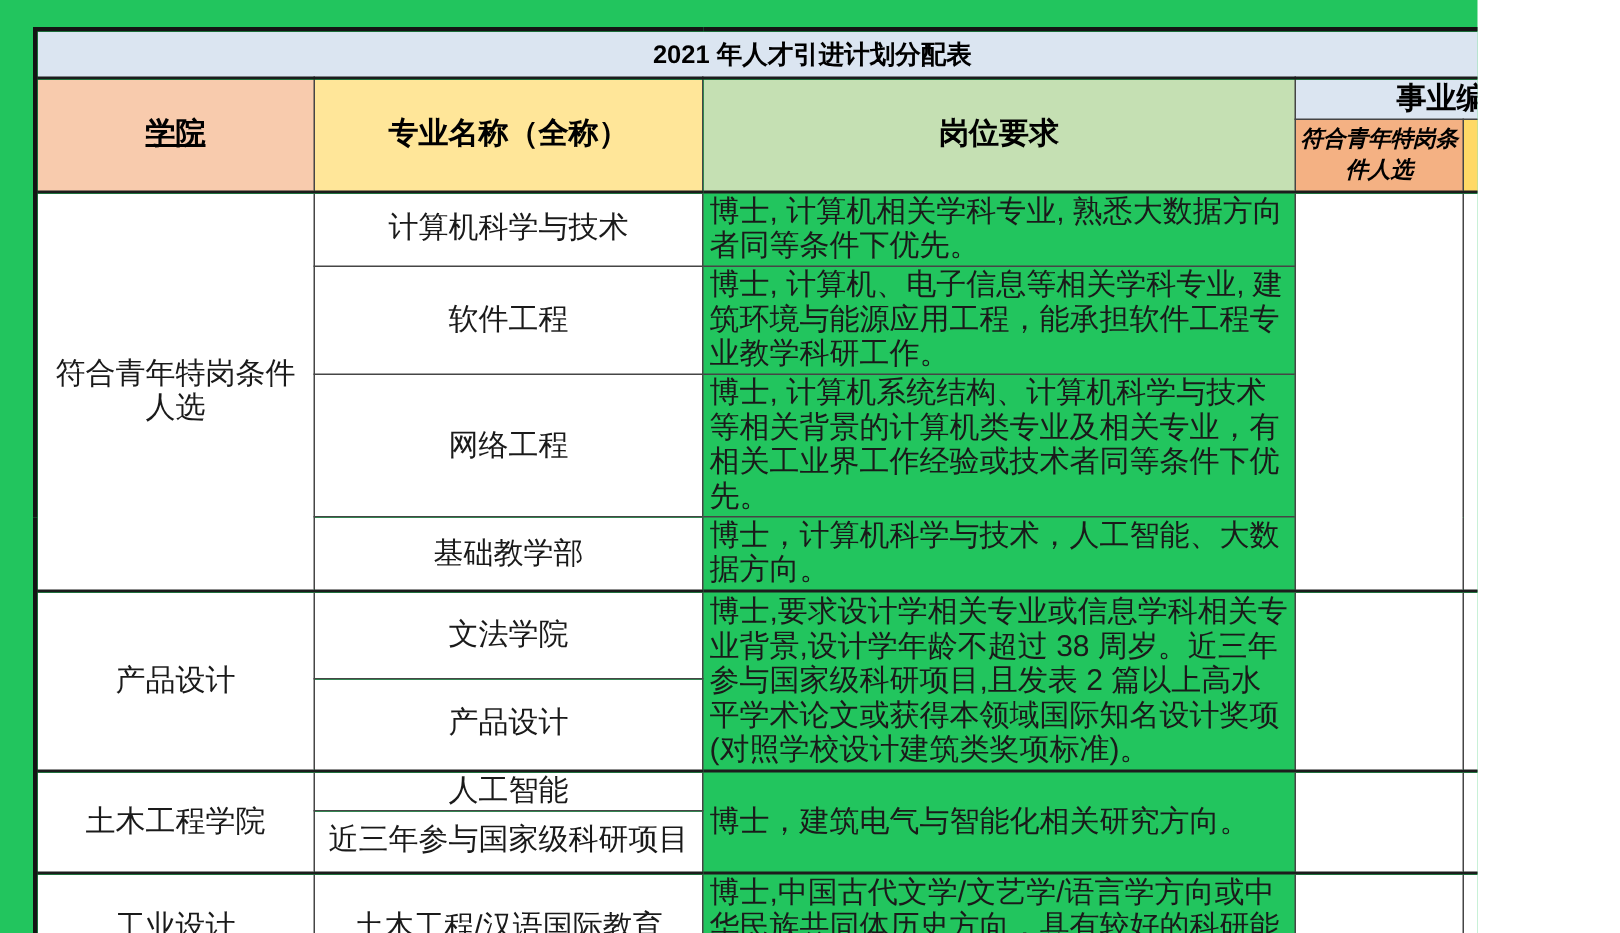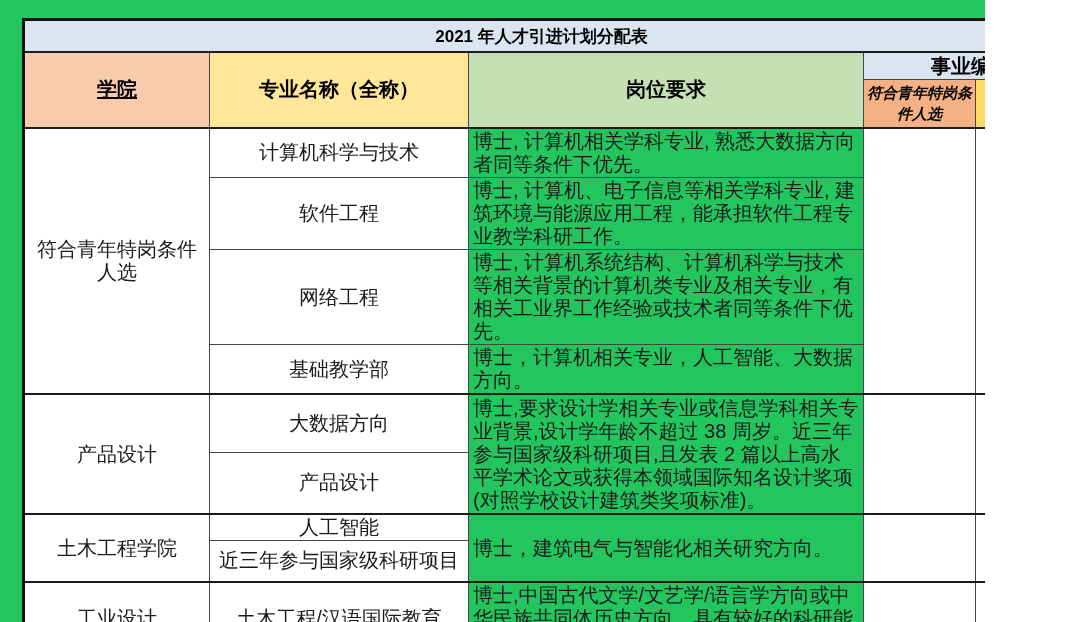--- a/index.html
+++ b/index.html
@@ -101,26 +101,26 @@
     <tr style="height:69px">
       <td class="major-cell">软件工程</td>
       <td class="req-cell">博士, 计算机、电子信息等相关学科专业, 建筑环境与能源应用工程，能承担软件工程专业教学科研工作。</td>
     </tr>
     <tr style="height:75px">
       <td class="major-cell">网络工程</td>
       <td class="req-cell">博士, 计算机系统结构、计算机科学与技术等相关背景的计算机类专业及相关专业，有相关工业界工作经验或技术者同等条件下优先。</td>
     </tr>
     <tr style="height:36px">
       <td class="major-cell">基础教学部</td>
-      <td class="req-cell">博士，计算机相关专业，人工智能、大数据方向。</td>
+      <td class="req-cell">博士，计算机科学与技术，人工智能、大数据方向。</td>
     </tr>
 
     <tr class="sec" style="height:58px">
       <td rowspan="2" class="college-cell">产品设计</td>
-      <td class="major-cell">大数据方向</td>
+      <td class="major-cell">文法学院</td>
       <td rowspan="2" class="req-cell">博士,要求设计学相关专业或信息学科相关专业背景,设计学年龄不超过 38 周岁。近三年参与国家级科研项目,且发表 2 篇以上高水平学术论文或获得本领域国际知名设计奖项(对照学校设计建筑类奖项标准)。</td>
       <td rowspan="2" class="num-cell"></td>
       <td rowspan="2" class="num-cell">2</td>
     </tr>
     <tr style="height:62px">
       <td class="major-cell">产品设计</td>
     </tr>
 
     <tr class="sec" style="height:26px">
       <td rowspan="2" class="college-cell">土木工程学院</td>

